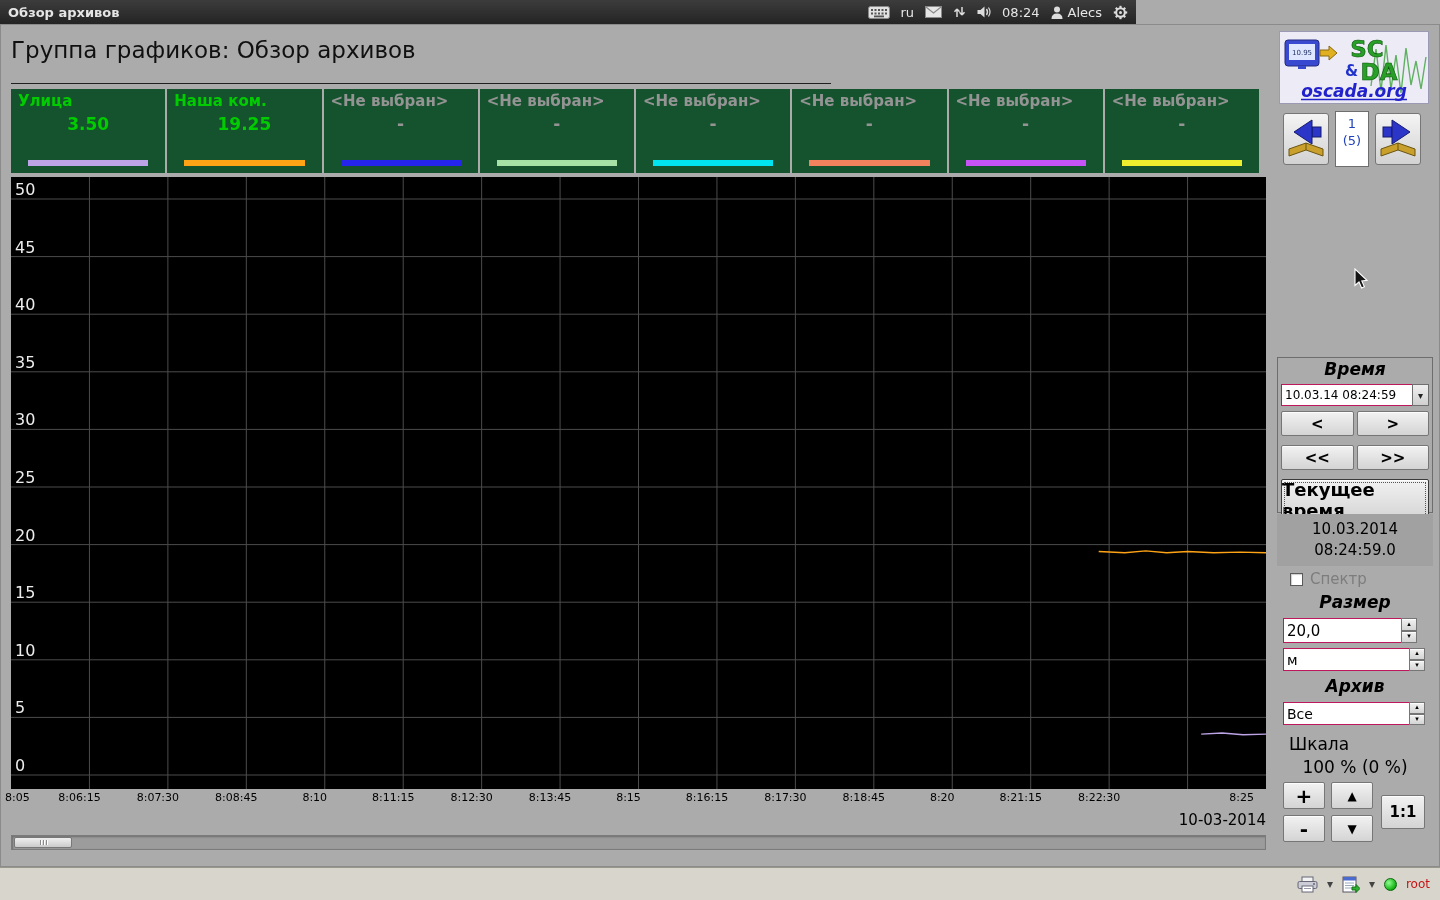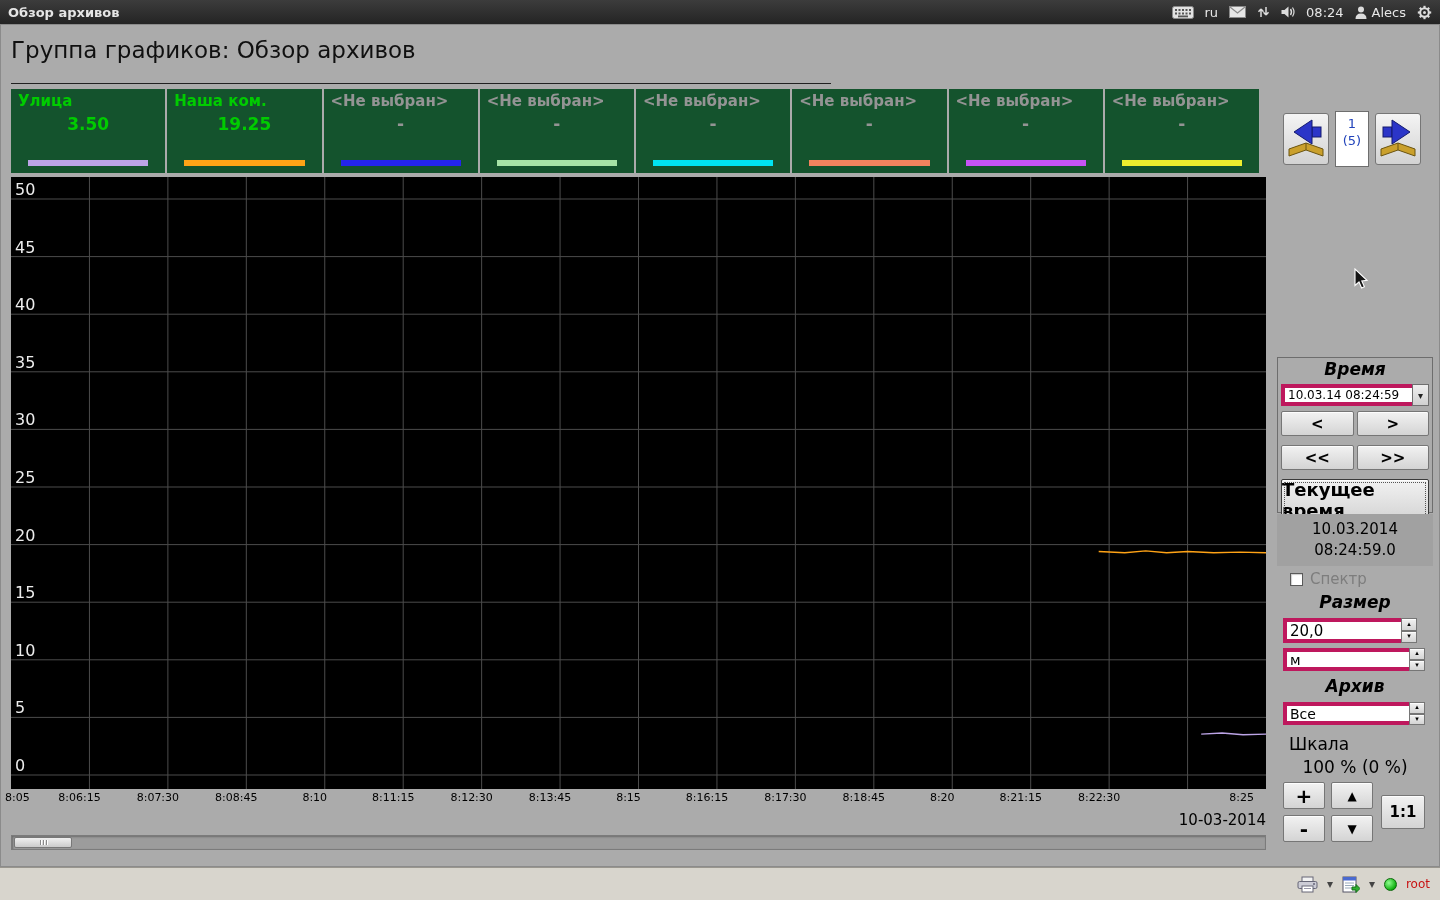--- a/index.html
+++ b/index.html
@@ -6,21 +6,21 @@
   html, body { width: 1440px; height: 900px; }
   body {
     font-family: "DejaVu Sans", "Liberation Sans", sans-serif;
     background: #ababab; position: relative; overflow: hidden; color: #000;
   }
   svg { display: block; }
   svg text { font-family: "DejaVu Sans", "Liberation Sans", sans-serif; }
 
   
   .topbar {
-    position: absolute; top: 0; left: 0; width: 1440px; height: 24px;
+    position: absolute; top: 0; left: 0; width: 1136px; height: 24px;
     background: linear-gradient(#3c3c3c, #242424);
     color: #e6e6e6; display: flex; align-items: center; padding: 0 8px; z-index: 20;
   }
   .topbar .title { font-weight: bold; font-size: 13px; }
   .tray { margin-left: auto; display: flex; align-items: center; gap: 11px; font-size: 13px; }
   .tray .txt { color: #e6e6e6; }
   .tray .user-item { display: flex; align-items: center; gap: 5px; }
 
   
   .main {
@@ -75,21 +75,21 @@
     display: flex; flex-direction: column; align-items: center; justify-content: flex-start;
     font-size: 13px; color: #2244bb; padding-top: 4px; gap: 2px;
   }
 
   .panel-label { font-style: italic; font-weight: bold; font-size: 17px; text-align: center; }
 
   .time-panel { position: absolute; left: 4px; top: 332px; width: 156px; height: 156px; border: 1px solid #6d6d6d; }
   .time-panel .panel-label { position: absolute; top: 1px; left: 0; right: 0; }
   .time-combo { position: absolute; left: 3px; right: 3px; top: 26px; height: 22px; display: flex; }
   .field {
-    background: #fff; border: 4px solid #be185d; display: flex; align-items: center;
+    background: #fff; border: 1px solid #be185d; display: flex; align-items: center;
     padding: 0 3px; font-size: 15px; overflow: hidden; white-space: nowrap;
   }
   .time-combo .field { flex: 1; font-size: 12px; border-right: none; }
   .drop-btn {
     width: 17px; background: linear-gradient(#efefef, #d0d0d0); border: 1px solid #6f6f6f;
     display: flex; align-items: center; justify-content: center; font-size: 10px; color: #222;
   }
   .btn {
     background: linear-gradient(#f2f2f2, #d4d4d4); border: 1px solid #767676; border-radius: 2px;
     box-shadow: inset 0 1px 0 rgba(255,255,255,.85);
@@ -331,20 +331,36 @@
   <div class="hscroll">
     <div class="hscroll-handle">
         <i></i>
         <i></i>
         <i></i>
       </div>
   </div>
 
   <div class="sidebar">
 
+    <div class="logo-box">
+      <svg width="150" height="73">
+        <rect x="0.5" y="0.5" width="149" height="72" fill="#edecf6" stroke="#9a9ab4"></rect>
+        <polyline points="92,55 97,18 102,60 107,14 112,58 117,24 122,62 127,17 132,54 137,30 142,58 147,26" fill="none" stroke="#2f9e2f" stroke-width="1.4" opacity="0.75"></polyline>
+        <rect x="6" y="9" width="34" height="26" rx="3" fill="#3a4ad0" stroke="#222a80"></rect>
+        <rect x="10" y="13" width="26" height="16" fill="#dfe6ff"></rect>
+        <text x="13" y="24" font-size="7" fill="#223366">10.95</text>
+        <rect x="19" y="35" width="8" height="3" fill="#3a4ad0"></rect>
+        <polygon points="41,19 50,19 50,15 58,22 50,29 50,25 41,25" fill="#e0b020" stroke="#8a6a10"></polygon>
+        <text x="88" y="26" font-size="23" font-weight="bold" fill="#28a028" stroke="#0a500a" stroke-width="0.6" text-anchor="middle">SC</text>
+        <text x="66" y="45" font-size="15" font-weight="bold" fill="#2233cc">&amp;</text>
+        <text x="100" y="49" font-size="23" font-weight="bold" fill="#28a028" stroke="#0a500a" stroke-width="0.6" text-anchor="middle">DA</text>
+        <text x="75" y="66" font-size="17" font-weight="bold" font-style="italic" fill="#2222cc" text-anchor="middle">oscada.org</text>
+        <line x1="22" y1="68.5" x2="128" y2="68.5" stroke="#2222cc" stroke-width="1.4"></line>
+      </svg>
+    </div>
 
     <div class="pager-btn pager-prev">
       <svg width="40" height="44">
         <path d="M3,32 L20,26 L37,32 L37,39 L20,33 L3,39 Z" fill="#caa02c" stroke="#6b5410"></path>
         <line x1="20" y1="26" x2="20" y2="33" stroke="#6b5410"></line>
         <rect x="26" y="10" width="9" height="10" fill="#2b35c8" stroke="#141a6e"></rect>
         <polygon points="26,3 26,27 8,15" fill="#2b35c8" stroke="#141a6e"></polygon>
       </svg>
     </div>
     <div class="pager-box">

